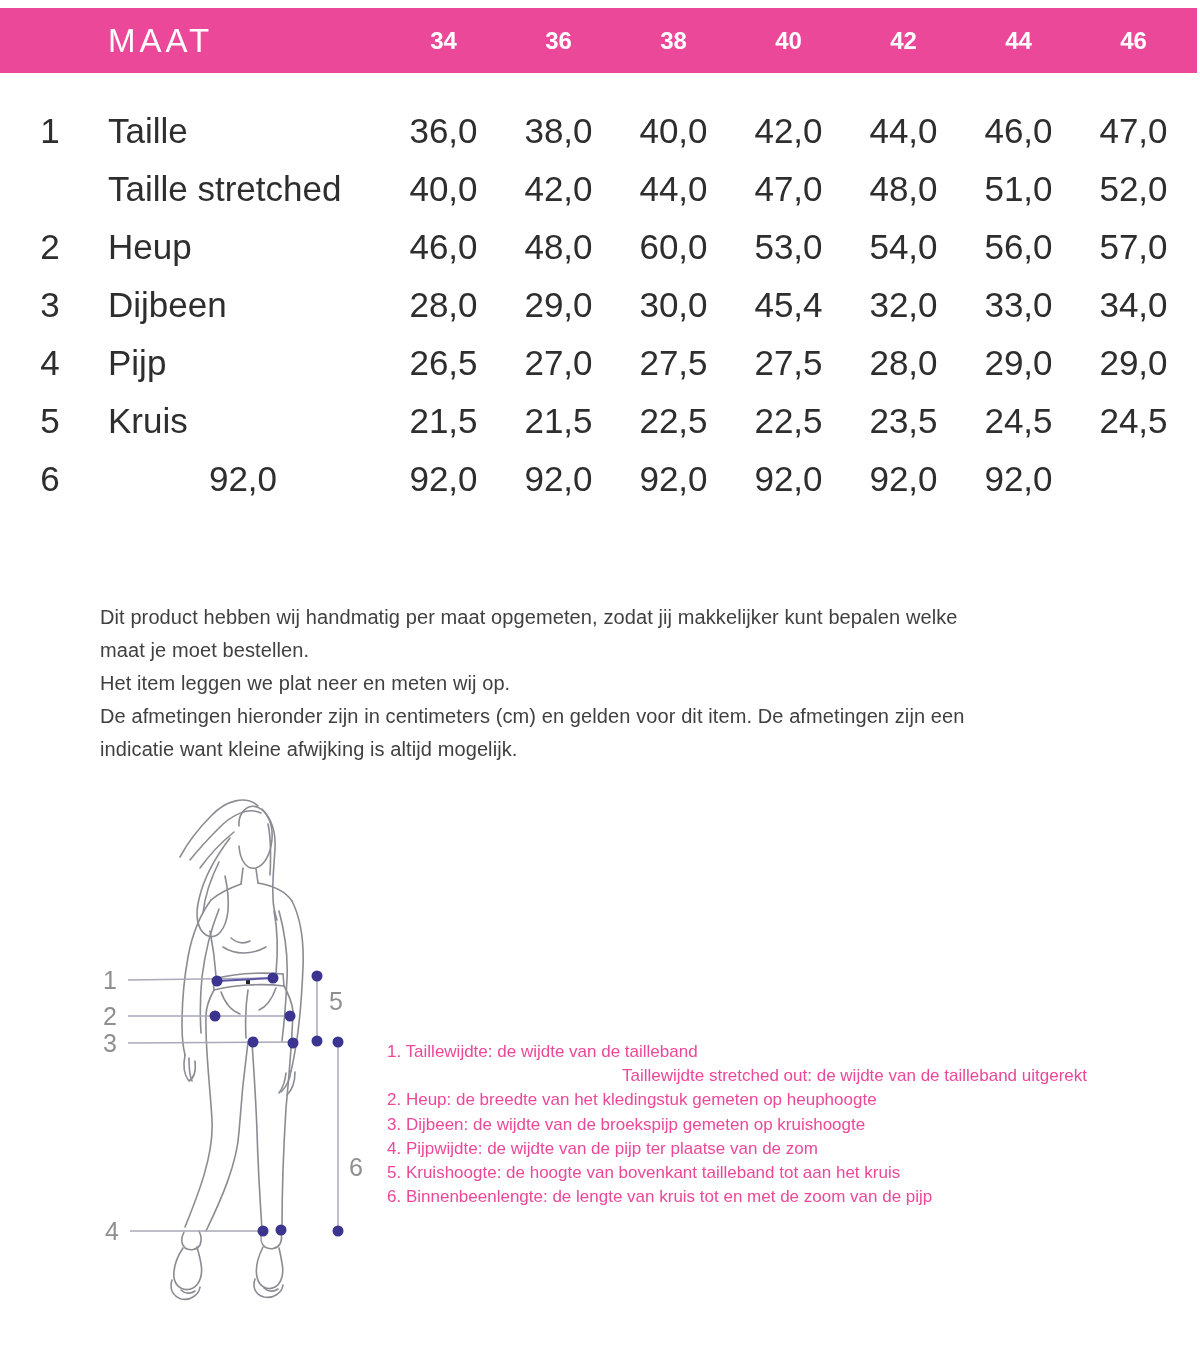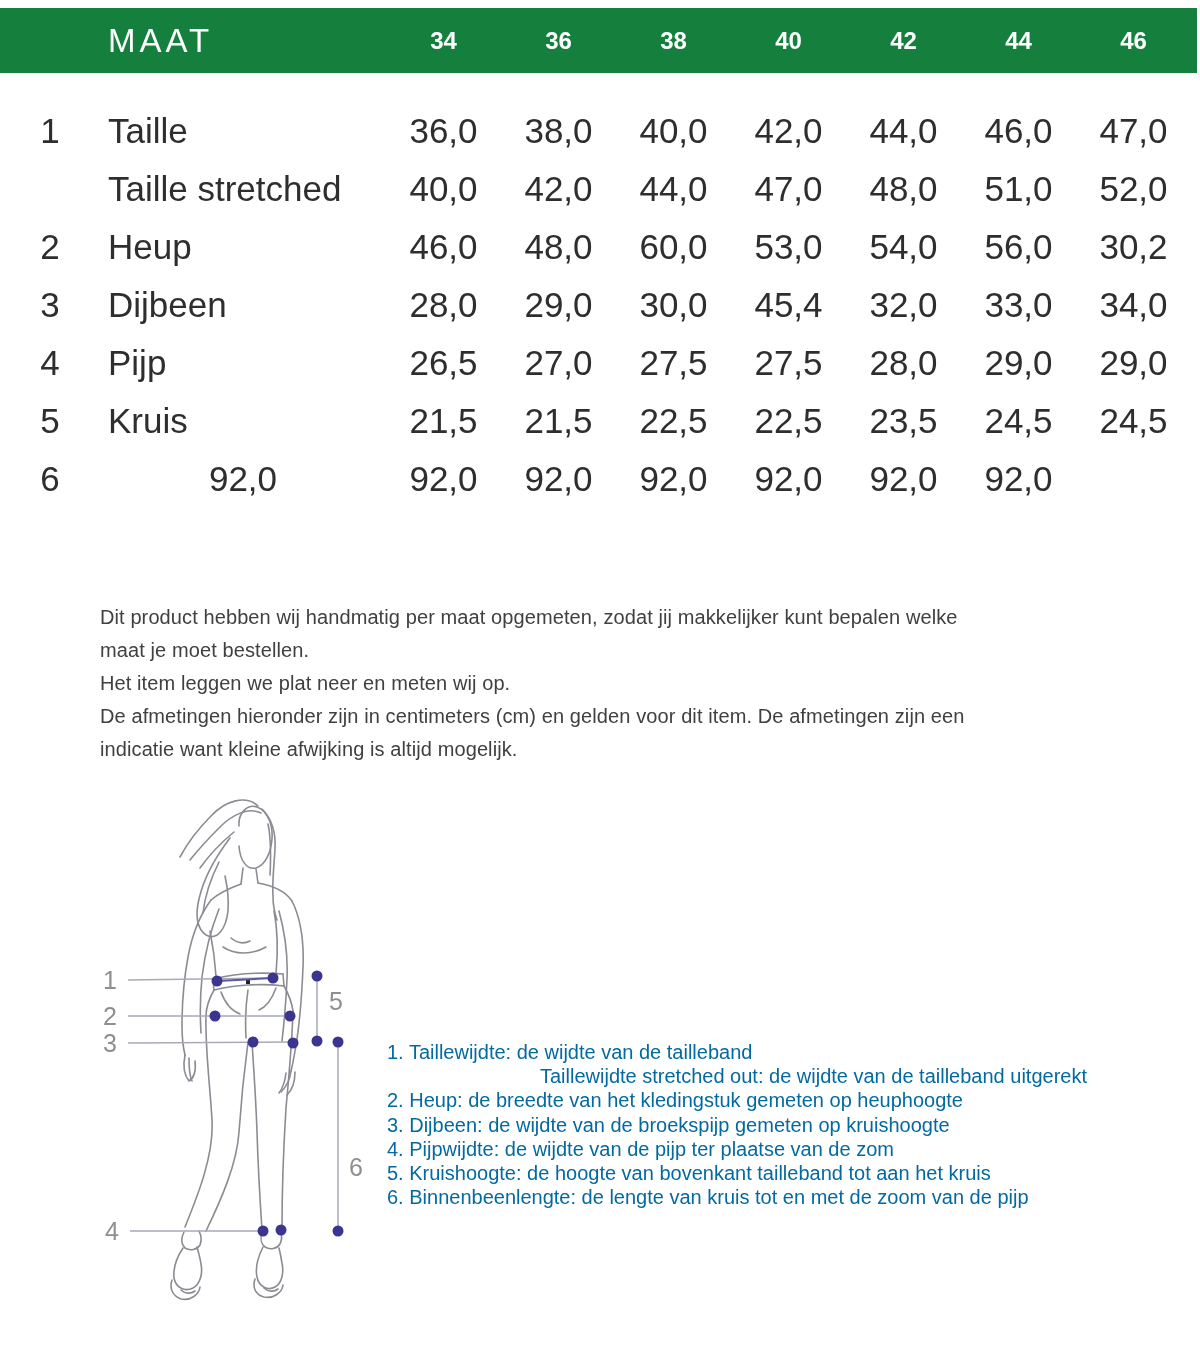--- a/index.html
+++ b/index.html
@@ -3,21 +3,21 @@
 <meta charset="utf-8">
 <style>
   html,body{margin:0;padding:0;background:#ffffff;}
   .page{
     position:relative;width:1200px;height:1362px;background:#ffffff;overflow:hidden;
     font-family:"Liberation Sans",sans-serif;color:#2e2e2e;
   }
   
   .grid{display:grid;grid-template-columns:100px 286px repeat(7,115px);align-items:center;}
   .maat-bar{
-    position:absolute;top:8px;left:0;width:1197px;height:65px;background:#15803d;color:#ffffff;
+    position:absolute;top:8px;left:0;width:1197px;height:65px;background:#ec4899;color:#ffffff;
   }
   .maat-bar .label-cell{font-size:33px;font-weight:300;letter-spacing:4px;padding-left:8px;}
   .maat-bar .val{font-size:24px;font-weight:700;text-align:center;}
   .rows{position:absolute;top:102px;left:0;width:1197px;}
   .row{height:58px;font-size:35px;font-weight:300;color:#2e2e2e;}
   .row .num{text-align:center;font-weight:300;}
   .row .label-cell{padding-left:8px;}
   .row .val{text-align:center;}
   
   .intro{
@@ -31,21 +31,21 @@
   .ann-line{fill:none;stroke:#a9a9b9;stroke-width:1.5;}
   .waist-accent{fill:none;stroke:#5b55a3;stroke-width:2;}
   .dot{fill:#3c3590;stroke:none;}
   .marker{
     position:absolute;transform:translate(-50%,-50%);
     font-size:25px;font-weight:300;color:#8f8f8f;
   }
   
   .legend{
     position:absolute;left:387px;top:1040px;width:700px;
-    font-size:20px;line-height:24.2px;color:#0369a1;font-weight:400;
+    font-size:17px;line-height:24.2px;color:#ec4899;font-weight:400;
   }
   .legend .indent{padding-left:16px;text-align:right;}
 </style>
 </head>
 <body>
 
 <div class="page">
 
   <header class="maat-bar grid">
     <div></div>
@@ -87,21 +87,21 @@
 
     <div class="row grid">
       <div class="num">2</div>
       <div class="label-cell">Heup</div>
       <div class="val">46,0</div>
       <div class="val">48,0</div>
       <div class="val">60,0</div>
       <div class="val">53,0</div>
       <div class="val">54,0</div>
       <div class="val">56,0</div>
-      <div class="val">30,2</div>
+      <div class="val">57,0</div>
     </div>
 
     <div class="row grid">
       <div class="num">3</div>
       <div class="label-cell">Dijbeen</div>
       <div class="val">28,0</div>
       <div class="val">29,0</div>
       <div class="val">30,0</div>
       <div class="val">45,4</div>
       <div class="val">32,0</div>

